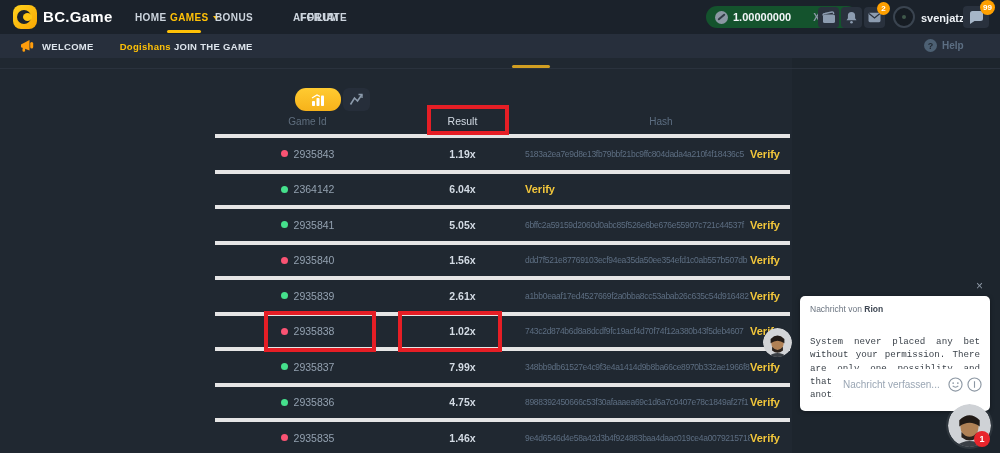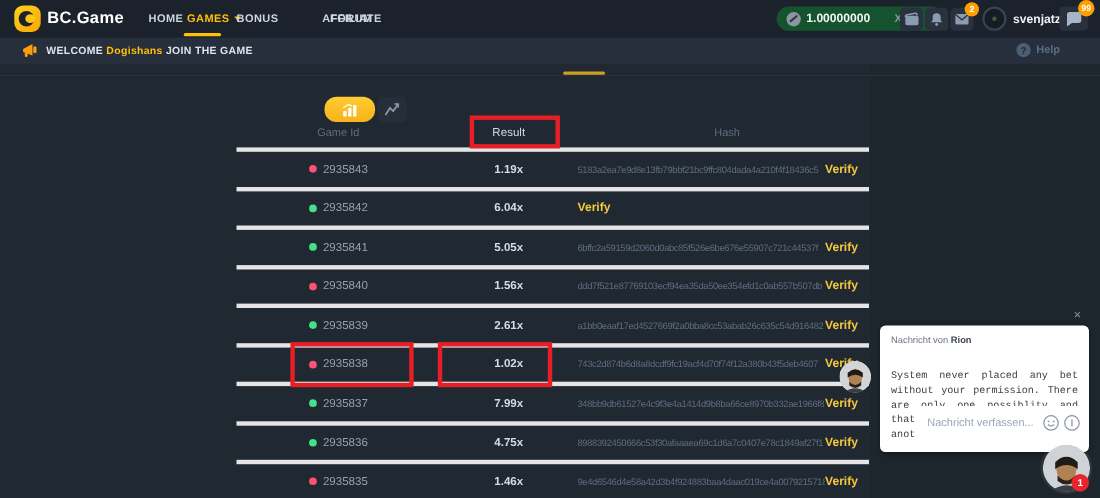--- a/index.html
+++ b/index.html
@@ -38,21 +38,21 @@
   .badge.chat { right:-6px; top:-6px; width:15px; height:15px; font-size:8px; }
   .user-avatar { position:absolute; left:893px; top:6px; width:22px; height:22px; border-radius:50%;
     background:#161c23; border:2px solid #3a4450; }
   .user-avatar::after{ content:""; position:absolute; left:7px; top:7px; width:4px; height:4px; border-radius:50%; background:#3f584a;}
   .username { position:absolute; left:921px; top:12px; font-size:11px; font-weight:bold; color:#eef2f6; cursor:pointer; }
 
   
   .welcomebar { position:absolute; left:0; top:34px; width:1000px; height:24px; background:#272f3c; z-index:4;
     display:flex; align-items:center; }
   .welcome-text { position:absolute; left:42px; top:7px; font-size:9.5px; font-weight:bold; letter-spacing:.3px; color:#dde4ec; }
-  .welcome-text .uname { color:#ffc107; }
+  .welcome-text .uname { color:#ffc107;margin-left:23px; }
   .megaphone { position:absolute; left:20px; top:5px; }
   .help-wrap { position:absolute; left:924px; top:5px; display:flex; align-items:center; gap:5px; cursor:pointer; }
   .help-q { width:13px; height:13px; border-radius:50%; background:#4d6073; color:#1f2731; font-size:9px; font-weight:bold;
     display:flex; align-items:center; justify-content:center; }
   .help-label { font-size:10px; color:#5c6e82; font-weight:bold; }
 
   
   .chat-panel-bg { position:absolute; left:792px; top:58px; width:208px; height:395px; background:rgba(0,0,0,.07); }
   .page-divider { position:absolute; left:0; top:68px; width:1000px; height:1px; background:#2a323d; }
   .tab-indicator { position:absolute; left:512px; top:65px; width:38px; height:3px; background:#d19e22; border-radius:2px; }
@@ -206,21 +206,21 @@
       <span class="gid">2935843</span>
     </div>
     <div class="col-result">1.19x</div>
     <div class="col-hash">5183a2ea7e9d8e13fb79bbf21bc9ffc804dada4a210f4f18436c5</div>
     <div class="col-verify">Verify</div>
   </div>
 
   <div class="trow">
     <div class="col-id">
       <span class="dot dot-green"></span>
-      <span class="gid">2935842</span>
+      <span class="gid">2364142</span>
     </div>
     <div class="col-result">6.04x</div>
     <div class="col-verify">Verify</div>
   </div>
 
   <div class="trow">
     <div class="col-id">
       <span class="dot dot-green"></span>
       <span class="gid">2935841</span>
     </div>

